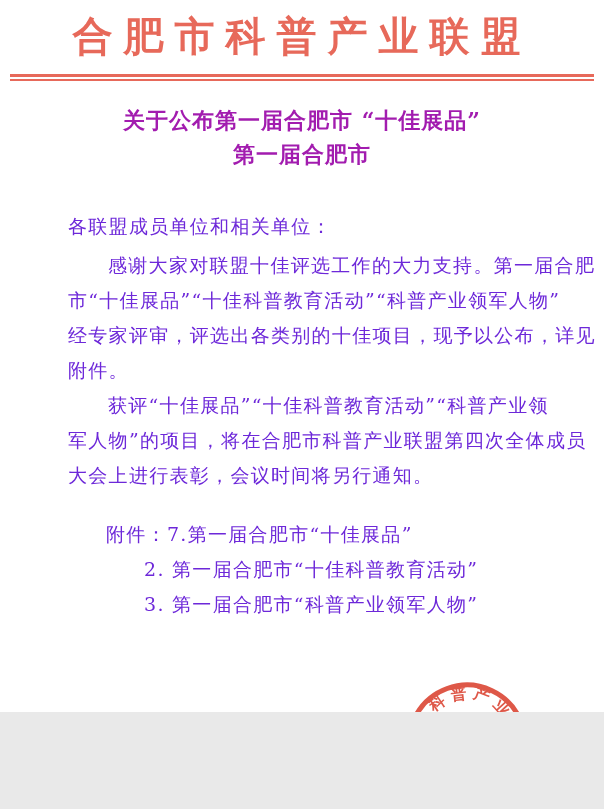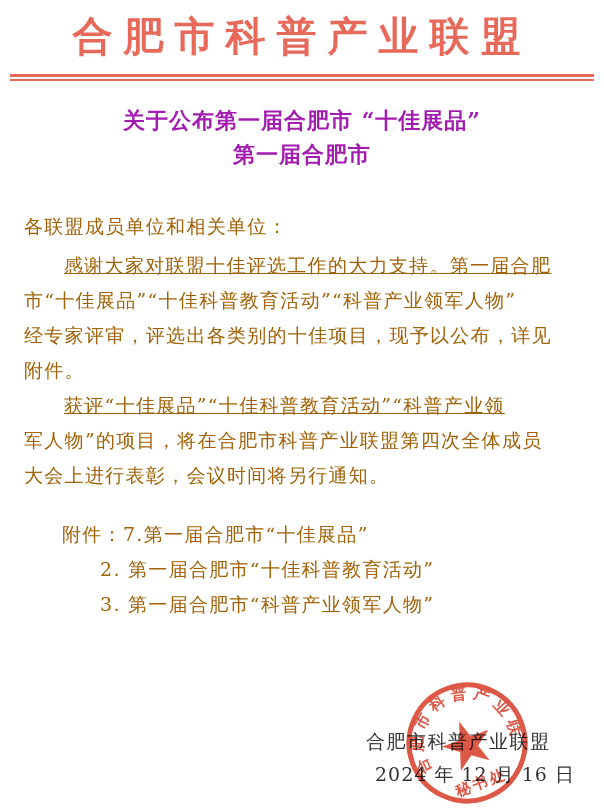--- a/index.html
+++ b/index.html
@@ -1,18 +1,18 @@
 <!DOCTYPE html>
 <html><head>
 <meta charset="utf-8">
 <style>
   html,body{margin:0;padding:0;background:#e9e9e9;}
   .page{
     position:relative;
-    width:604px;height:809px;
+    width:604px;height:712px;
     margin:0 auto;
     background:#ffffff;
     overflow:hidden;
     font-family:"DejaVu Serif","Liberation Serif",serif;
     color:#2e2e2e;
   }
   
   .letterhead{
     padding-top:12px;
     text-align:center;
@@ -38,29 +38,29 @@
   }
   .doc-title .t-line{
     font-size:22px;
     line-height:34px;
     letter-spacing:1px;
     white-space:nowrap;
   }
   
   .body-text{
     margin-top:38px;
-    padding:0 24px;
+    padding:0 68px;
     font-size:19px;
     line-height:35px;
     letter-spacing:1.3px;
-    color:#a16207;
+    color:#6d28d9;
   }
   .b-line{white-space:nowrap;}
   .salutation{margin-bottom:4px;}
-  .indent{text-indent:40px;text-decoration:underline;}
+  .indent{text-indent:40px;}
   
   .attachments{margin-top:24px;}
   .attach-first{margin-left:38px;}
   .attach-cont{margin-left:76px;}
   
   .sig-org{
     position:absolute;top:729px;left:366px;
     font-size:19px;letter-spacing:1.5px;color:#333;white-space:nowrap;
   }
   .sig-date{

